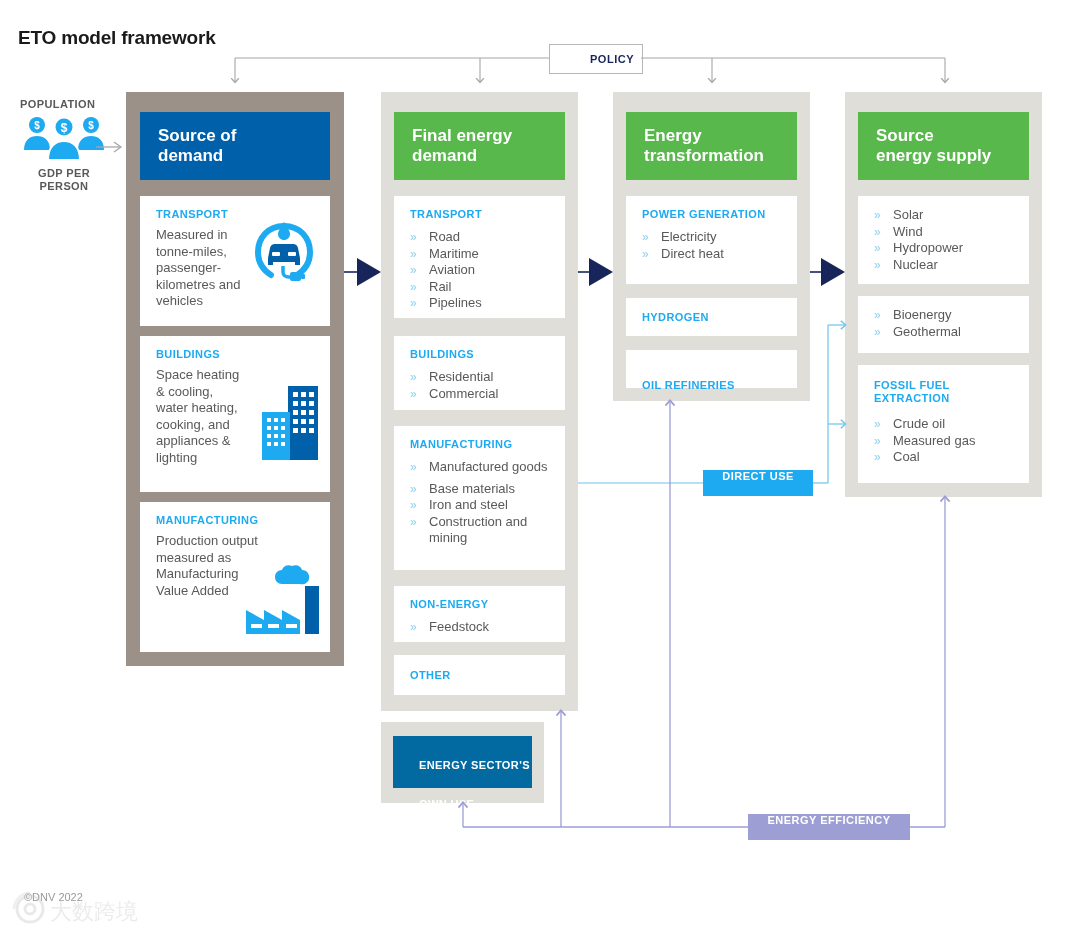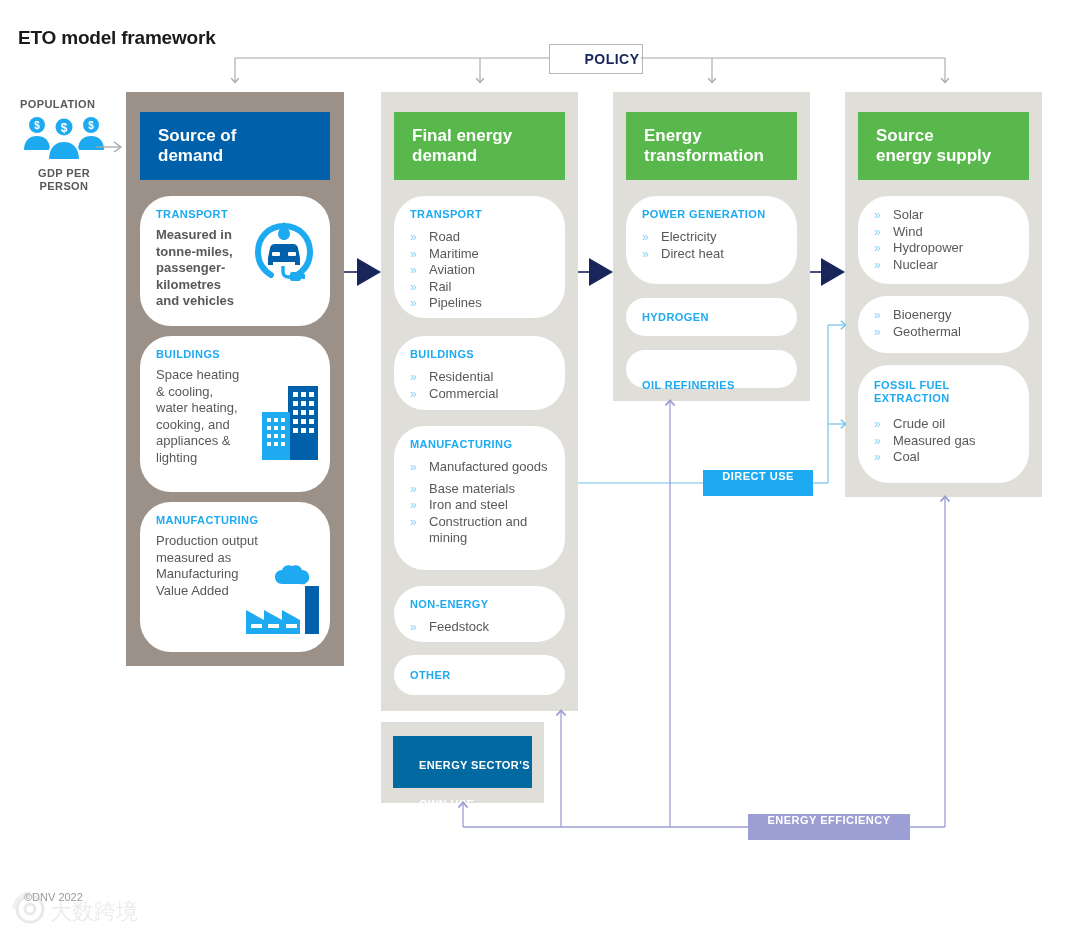--- a/index.html
+++ b/index.html
@@ -12,26 +12,26 @@
 
   
   #pop-label{left:20px;top:98px;font-size:11px;font-weight:bold;color:#58595b;letter-spacing:.4px;}
   #pop-icon{left:22px;top:116px;width:84px;height:44px;}
   #gdp-label{left:28px;top:167px;font-size:11px;font-weight:bold;color:#58595b;letter-spacing:.4px;line-height:13px;text-align:center;width:72px;}
   #pop-arrow{left:96px;top:140px;width:30px;height:14px;}
 
   
   #policy-box{left:549px;top:44px;width:92px;height:28px;background:#ffffff;border:1px solid #b9b6b4;
               display:flex;align-items:center;justify-content:center;}
-  #policy-box span{font-size:14px;font-weight:bold;color:#17255a;letter-spacing:.5px;margin-left:32px;}
+  #policy-box span{font-size:11px;font-weight:bold;color:#17255a;letter-spacing:.5px;margin-left:32px;}
   .col-frame{position:absolute;}
   .col-head{position:absolute;display:flex;align-items:center;}
   .col-head span{font-size:17px;font-weight:bold;color:#ffffff;line-height:20px;padding-left:9px;}
 
-  .card{position:absolute;background:#ffffff;border-radius:31px;}
+  .card{position:absolute;background:#ffffff;}
   .card-title{font-size:11px;font-weight:bold;color:#1eaaf1;letter-spacing:.4px;line-height:13px;}
   .card-body{font-size:13px;color:#58595b;line-height:16.5px;}
   ul.items{list-style:none;margin:0;padding:0;}
   ul.items li{font-size:13px;color:#58595b;line-height:16.5px;position:relative;padding-left:19px;margin-bottom:0;}
   ul.items li .chev{position:absolute;left:0;top:0;color:#8cd0f0;font-size:12px;}
 
   
   #direct-use{left:703px;top:470px;width:110px;height:26px;background:#1eaaf1;display:flex;justify-content:center;}
   #direct-use span{font-size:11px;font-weight:bold;color:#ffffff;letter-spacing:.5px;}
   #eff-box{left:748px;top:814px;width:162px;height:26px;background:#9c9ed4;display:flex;align-items:flex-start;justify-content:center;}
@@ -86,21 +86,21 @@
 
 <div class="col-frame abs" style="left:126px;top:92px;width:218px;height:574px;background:#9b9189;"></div>
 <div class="col-head abs" style="left:140px;top:112px;width:190px;height:68px;background:#0060a9;">
   <span>
     <span>Source of</span><br><span>demand</span>
   </span>
 </div>
 
 <div class="card abs" style="left:140px;top:196px;width:190px;height:130px;">
   <div class="card-title" style="position:absolute;left:16px;top:12px;">TRANSPORT</div>
-  <div class="card-body" style="position:absolute;left:16px;top:31px;width:88px;font-weight:bold;">Measured in tonne-miles, passenger-kilometres and vehicles</div>
+  <div class="card-body" style="position:absolute;left:16px;top:31px;width:88px;">Measured in tonne-miles, passenger-kilometres and vehicles</div>
   <svg style="position:absolute;left:110px;top:22px;" width="68" height="68" viewBox="0 0 68 68">
     <path d="M34 8 C18 8 8 20 8 34 C8 44 13 52 21 57" fill="none" stroke="#1eaaf1" stroke-width="6" stroke-linecap="round"></path>
     <path d="M34 8 C50 8 60 20 60 34 C60 44 55 52 47 57" fill="none" stroke="#1eaaf1" stroke-width="6" stroke-linecap="round"></path>
     <path d="M34 4 C34 4 40 12 40 16 C40 19.5 37.2 22 34 22 C30.8 22 28 19.5 28 16 C28 12 34 4 34 4 Z" fill="#1eaaf1"></path>
     <path d="M18 40 L20 30 C20.6 27.5 22.5 26 25 26 L43 26 C45.5 26 47.4 27.5 48 30 L50 40 L50 47 L45 47 L45 44 L23 44 L23 47 L18 47 Z" fill="#0060a9"></path>
     <rect x="22" y="34" width="8" height="4" rx="1" fill="#ffffff"></rect>
     <rect x="38" y="34" width="8" height="4" rx="1" fill="#ffffff"></rect>
     <path d="M33 48 L33 54 C33 57 35.5 59 38.5 59 L41 59" fill="none" stroke="#1eaaf1" stroke-width="3.5"></path>
     <rect x="40" y="54" width="11" height="9" rx="2" fill="#1eaaf1"></rect>
     <rect x="51" y="56" width="4" height="5" rx="1" fill="#1eaaf1"></rect>

